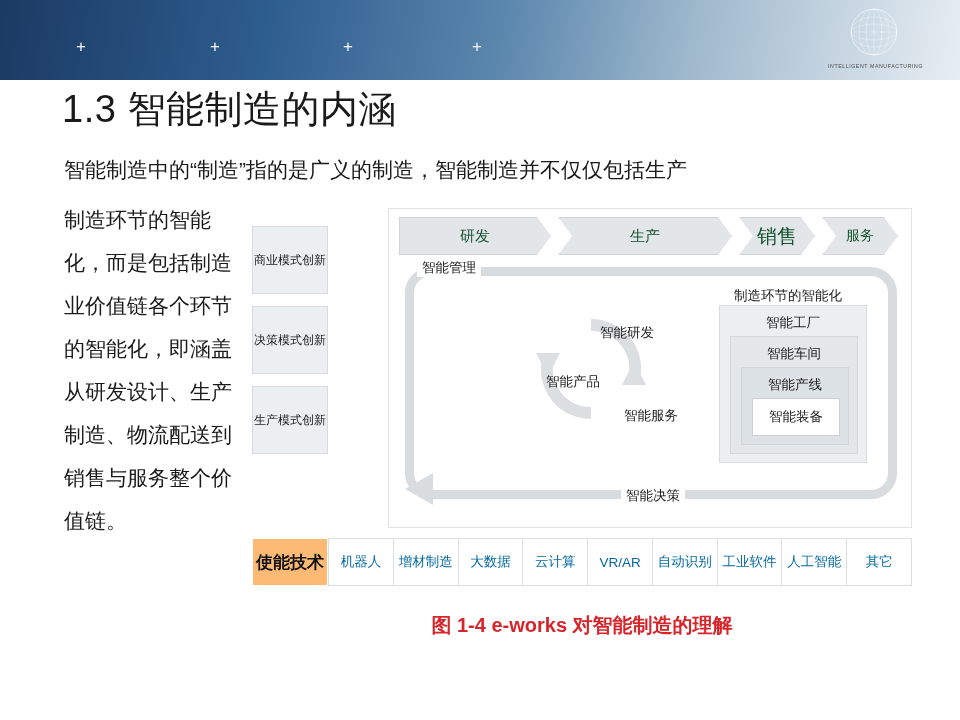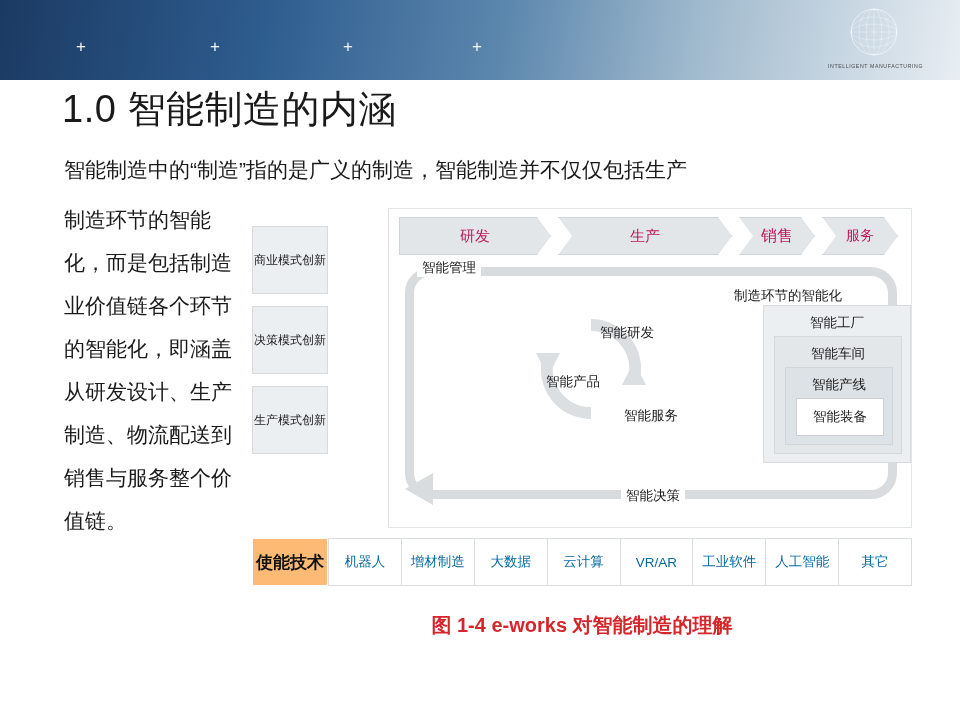--- a/index.html
+++ b/index.html
@@ -123,31 +123,31 @@
   }
   .chev {
     position: relative;
     background: #e3e6e9;
     border: 1px solid #cfd4d8;
     height: 38px;
     display: flex;
     align-items: center;
     justify-content: center;
     font-size: 15px;
-    color: #be185d;
+    color: #14532d;
     margin-right: 7px;
     padding: 3px 6px;
     clip-path: polygon(0 0, calc(100% - 14px) 0, 100% 50%, calc(100% - 14px) 100%, 0 100%, 14px 50%);
   }
   .chev:first-child {
     clip-path: polygon(0 0, calc(100% - 14px) 0, 100% 50%, calc(100% - 14px) 100%, 0 100%);
   }
   .chev.c1 { width: 152px; }
   .chev.c2 { width: 174px; }
-  .chev.c3 { width: 76px; font-size: 16px; }
+  .chev.c3 { width: 76px; font-size: 20px; }
   .chev.c4 { width: 76px; font-size: 14px; margin-right: 0; }
 
   
   .loop-outer {
     position: absolute;
     left: 16px; top: 58px;
     width: 492px; height: 232px;
     border: 9px solid #d9dcdf;
     border-radius: 26px;
   }
@@ -168,21 +168,20 @@
   .lbl-prod { left: 152px; top: 164px; font-size: 13.5px; background: transparent;}
   .lbl-serv { left: 230px; top: 198px; font-size: 13.5px; background: transparent;}
 
   
   .nest1 {
     position: absolute;
     left: 330px; top: 96px;
     width: 148px; height: 158px;
     background: #eceff1;
     border: 1px solid #d8dcdf;
-    margin-left: 44px;
   }
   .nest-title {
     text-align: center;
     font-size: 13.5px;
     color: #1a1a1a;
     padding-top: 8px;
   }
   .nest2 {
     position: absolute;
     left: 10px; top: 30px;
@@ -261,21 +260,21 @@
         <ellipse cx="50" cy="50" rx="29" ry="44" fill="none" stroke="#ffffff" stroke-width="0.8" opacity=".7"></ellipse>
         <line x1="6" y1="50" x2="94" y2="50" stroke="#ffffff" stroke-width="0.8" opacity=".8"></line>
         <line x1="50" y1="6" x2="50" y2="94" stroke="#ffffff" stroke-width="0.8" opacity=".8"></line>
         <line x1="19" y1="19" x2="81" y2="81" stroke="#ffffff" stroke-width="0.6" opacity=".55"></line>
         <line x1="81" y1="19" x2="19" y2="81" stroke="#ffffff" stroke-width="0.6" opacity=".55"></line>
       </svg>
       <div class="logo-caption">INTELLIGENT MANUFACTURING</div>
     </div>
   </div>
 
-  <div class="slide-title">1.0 智能制造的内涵</div>
+  <div class="slide-title">1.3 智能制造的内涵</div>
 
   <div class="lead">智能制造中的“制造”指的是广义的制造，智能制造并不仅仅包括生产</div>
 
   <div class="left-col">制造环节的智能化，而是包括制造业价值链各个环节的智能化，即涵盖从研发设计、生产制造、物流配送到销售与服务整个价值链。</div>
 
   <div class="figure">
 
     <div class="innov-col">
       <div class="innov-card">商业模式创新</div>
       <div class="innov-card">决策模式创新</div>
@@ -326,20 +325,21 @@
 
     </div>
 
     <div class="tech-row">
       <div class="tech-head">使能技术</div>
       <div class="tech-cell first">机器人</div>
       <div class="tech-cell">增材制造</div>
       <div class="tech-cell">大数据</div>
       <div class="tech-cell">云计算</div>
       <div class="tech-cell">VR/AR</div>
+      <div class="tech-cell">自动识别</div>
       <div class="tech-cell">工业软件</div>
       <div class="tech-cell">人工智能</div>
       <div class="tech-cell">其它</div>
     </div>
 
   </div>
 
   <div class="caption">图 1-4 e-works 对智能制造的理解</div>
 
 </div>

